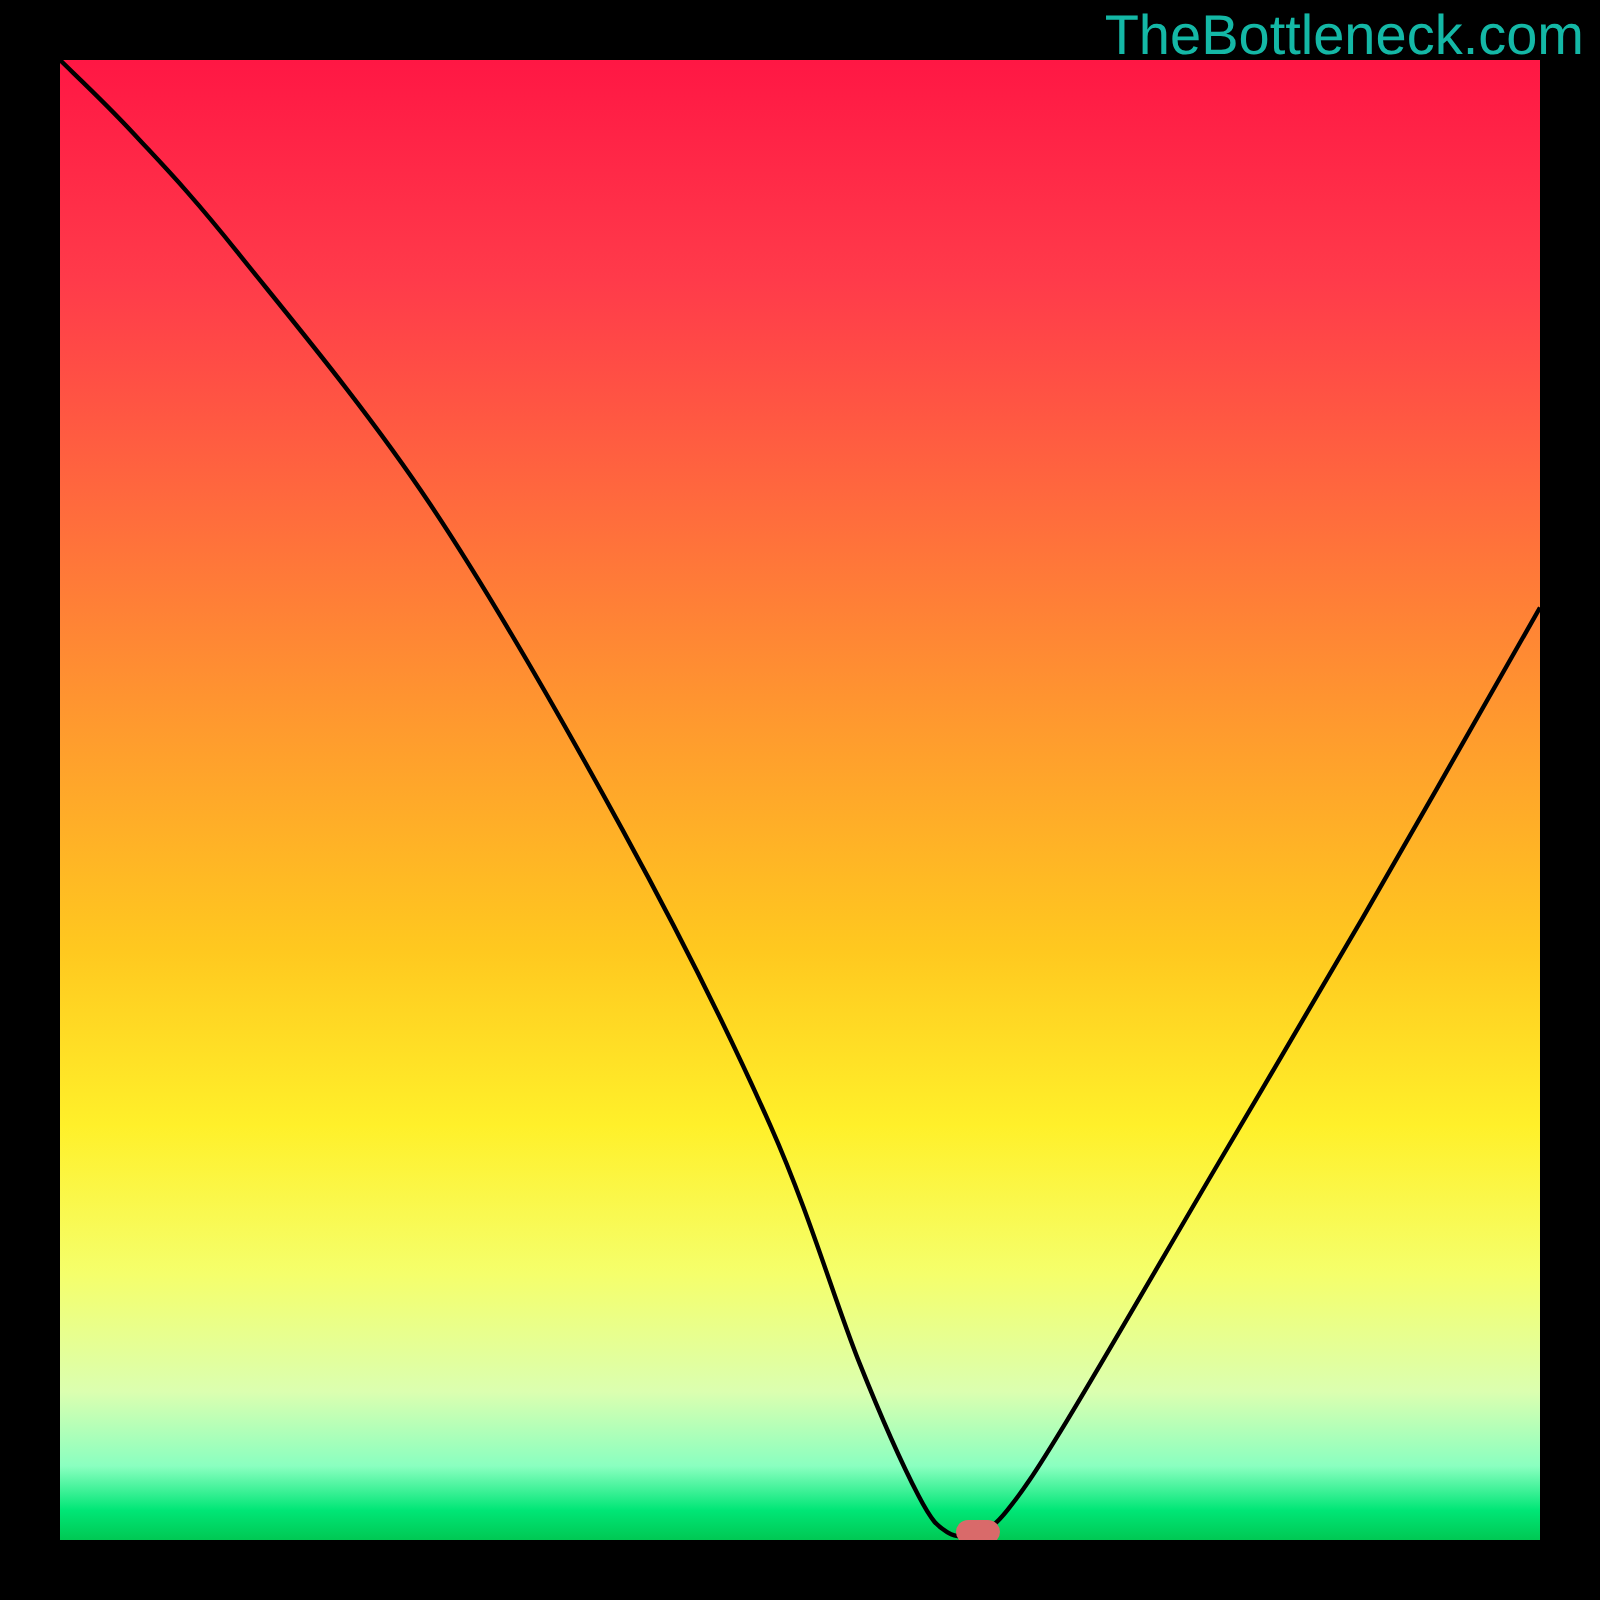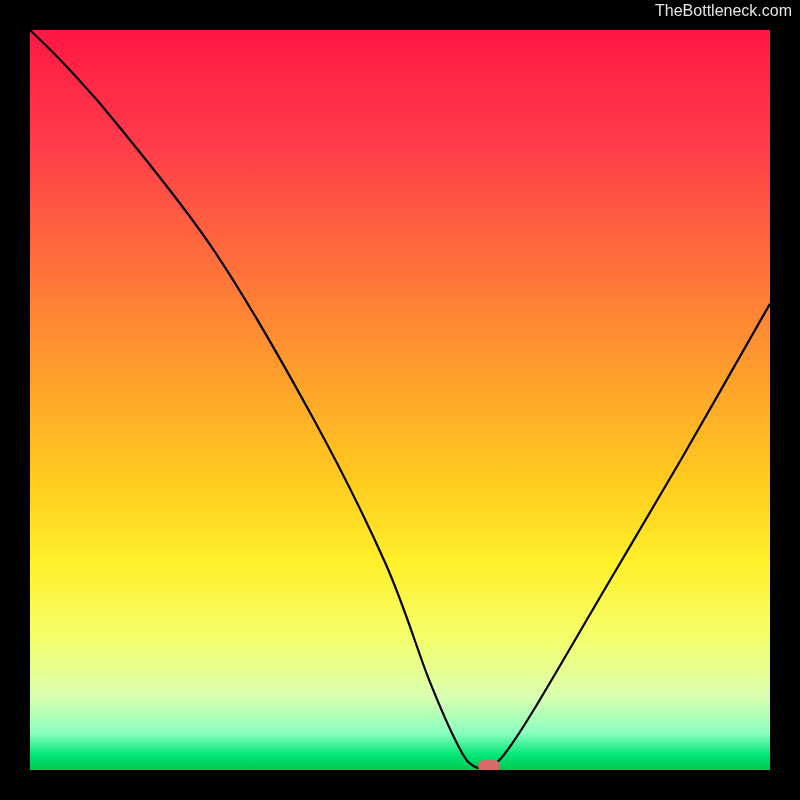--- a/index.html
+++ b/index.html
@@ -8,22 +8,22 @@
     width: 800px;
     height: 800px;
     background: #000;
     position: relative;
     font-family: Arial, sans-serif;
   }
   .watermark {
     position: absolute;
     top: 2px;
     right: 8px;
-    color: #e5e5e5;
-    font-size: 16px;
+    color: #14b8a6;
+    font-size: 28px;
     font-weight: 500;
     z-index: 10;
   }
   .plot-area {
     position: absolute;
     left: 30px;
     top: 30px;
     width: 740px;
     height: 740px;
     overflow: hidden;

